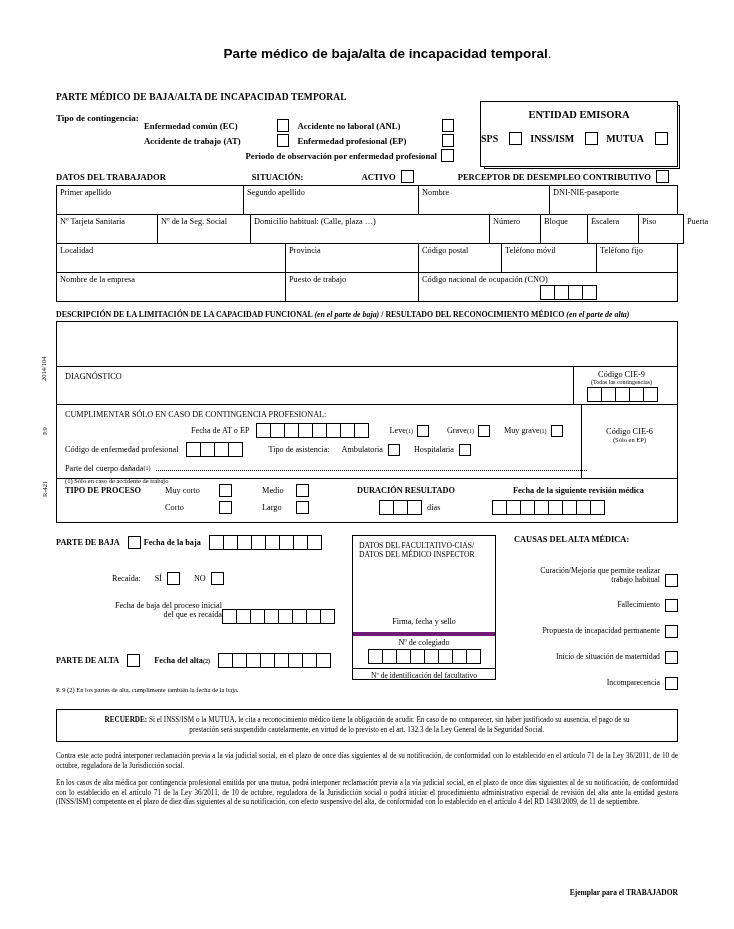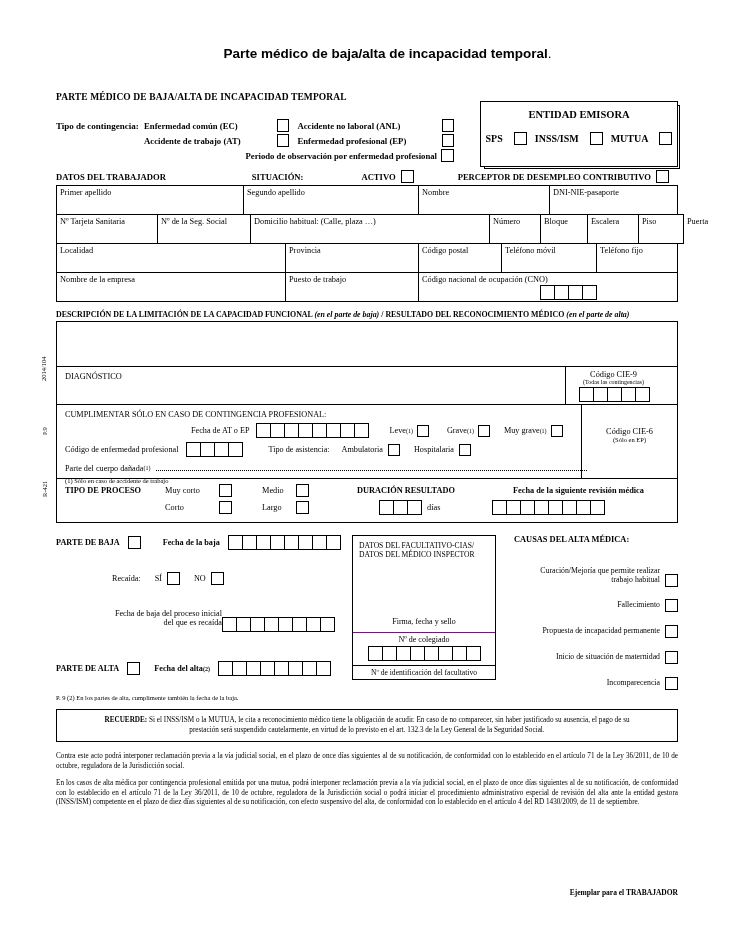--- a/index.html
+++ b/index.html
@@ -32,21 +32,21 @@
   .cb {
     display:inline-block; width:11px; height:11px;
     border:1px solid #000; background:#fff;
     vertical-align:-1px;
   }
   .cb.sm { width:10px; height:10px; }
 
   
   .cont-wrap { position:relative; margin-top:3px; height:56px; }
   .cont-label {
-    position:absolute; left:0; top:16px;
+    position:absolute; left:0; top:8px;
     font-size:9px; font-weight:bold;
   }
   .cont-grid { position:absolute; left:88px; top:13px; width:310px; font-size:8.7px; font-weight:bold; }
   .cont-row { display:flex; align-items:center; height:15px; }
   .cont-c1 { width:138px; text-align:left; }
   .cont-c2 { width:150px; text-align:left; padding-left:8px; }
   .cont-row .cb { margin-left:4px; }
   .cont-row.wide { justify-content:flex-end; }
   .cont-row.wide .lab { text-align:right; }
 
@@ -57,21 +57,21 @@
   }
   .entidad:after {
     content:""; position:absolute; left:3px; top:3px; right:-3px; bottom:-3px;
     border:1px solid #000; z-index:-1;
   }
   .entidad .et {
     text-align:center; font-weight:bold; font-size:10.5px; margin-top:7px;
     font-family:"Liberation Serif", serif;
   }
   .entidad .row {
-    display:flex; justify-content:center; align-items:center; gap:8px;
+    display:flex; align-items:center; gap:8px;
     margin-top:12px; font-weight:bold; font-size:10px;
   }
   .entidad .row .cb { margin-left:3px; }
 
   
   table.grid { border-collapse:collapse; width:622px; table-layout:fixed; }
   table.grid td {
     border:1px solid #000;
     font-size:8.3px; vertical-align:top;
     padding:2px 3px 0 3px;
@@ -104,21 +104,21 @@
     position:absolute; left:-16px;
     font-size:6.5px;
     transform:rotate(-90deg);
     transform-origin:left top;
     white-space:nowrap;
   }
 
   .diag-wrap { position:relative; border:1px solid #000; border-top:none; height:38px; box-sizing:border-box; }
   .diag-wrap .lbl { font-size:8.3px; padding:5px 0 0 8px; }
   .cie9 {
-    position:absolute; right:16px; top:0; width:96px; height:100%;
+    position:absolute; right:8px; top:0; width:96px; height:100%;
     border-left:1px solid #000; box-sizing:border-box; text-align:center;
   }
   .cie9 .t { font-size:8.3px; margin-top:3px; }
   .cie9 .s { font-size:6px; }
   .cie9 .boxes { justify-content:center; margin-top:2px; }
 
   .prof-wrap { position:relative; border:1px solid #000; border-top:none; height:74px; box-sizing:border-box; font-size:8.2px; }
   .cie10 {
     position:absolute; right:0; top:0; width:96px; height:100%;
     border-left:1px solid #000; box-sizing:border-box; text-align:center;
@@ -381,42 +381,42 @@
         </div>
       </div>
     </div>
 
     <div class="lower">
 
       <div class="col-left">
         <div class="row-flex">
           <span class="bold">PARTE DE BAJA</span>
           <span class="cb" style="margin-left:8px"></span>
-          <span class="bold" style="margin-left:22px">Fecha de la baja</span>
+          <span class="bold" style="margin-left:3px">Fecha de la baja</span>
           <span class="boxes" style="margin-left:8px">
             <span></span>
             <span></span>
             <span></span>
             <span></span>
             <span></span>
             <span></span>
             <span></span>
             <span></span>
           </span>
         </div>
 
         <div class="row-flex" style="margin-top:22px; padding-left:56px">
           <span>Recaída:</span>
           <span style="margin-left:14px">SÍ</span>
           <span class="cb" style="margin-left:5px"></span>
           <span style="margin-left:14px">NO</span>
           <span class="cb" style="margin-left:5px"></span>
         </div>
 
-        <div style="margin-top:24px; position:relative; height:30px">
+        <div style="margin-top:16px; position:relative; height:30px">
           <div style="position:absolute; right:122px; top:0; text-align:right">
             <div>Fecha de baja del proceso inicial</div>
             <div>del que es recaída</div>
           </div>
           <span class="boxes" style="position:absolute; right:10px; top:8px">
             <span></span>
             <span></span>
             <span></span>
             <span></span>
             <span></span>
@@ -445,21 +445,21 @@
 
         <div class="footnote" style="margin-top:18px">P. 9   (2) En los partes de alta, cumplimente también la fecha de la baja.</div>
       </div>
 
       <div class="col-mid">
         <div style="padding:5px 0 0 6px; font-size:7.6px">
           <div>DATOS DEL FACULTATIVO-CIAS/</div>
           <div>DATOS DEL MÉDICO INSPECTOR</div>
         </div>
         <div style="text-align:center; margin-top:58px; font-size:8px">Firma, fecha y sello</div>
-        <div style="border-top:1px solid #701a75; margin-top:6px; text-align:center; font-size:8px; padding-top:2px">Nº de colegiado</div>
+        <div style="border-top:4px solid #701a75; margin-top:6px; text-align:center; font-size:8px; padding-top:2px">Nº de colegiado</div>
         <div class="boxes" style="justify-content:center; margin:2px auto 0 auto; width:118px">
           <span></span>
           <span></span>
           <span></span>
           <span></span>
           <span></span>
           <span></span>
           <span></span>
           <span></span>
         </div>

